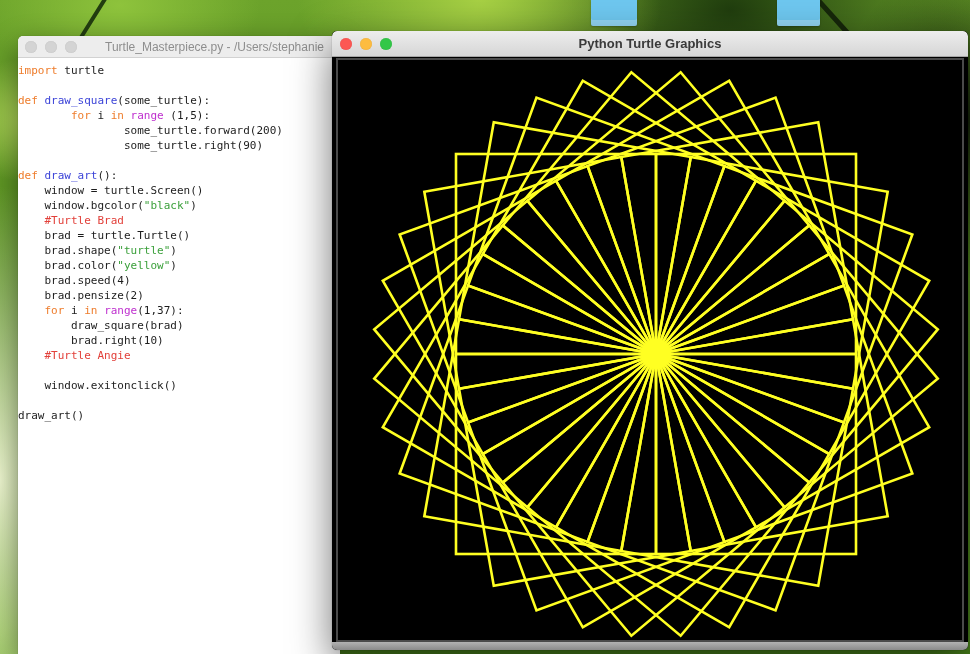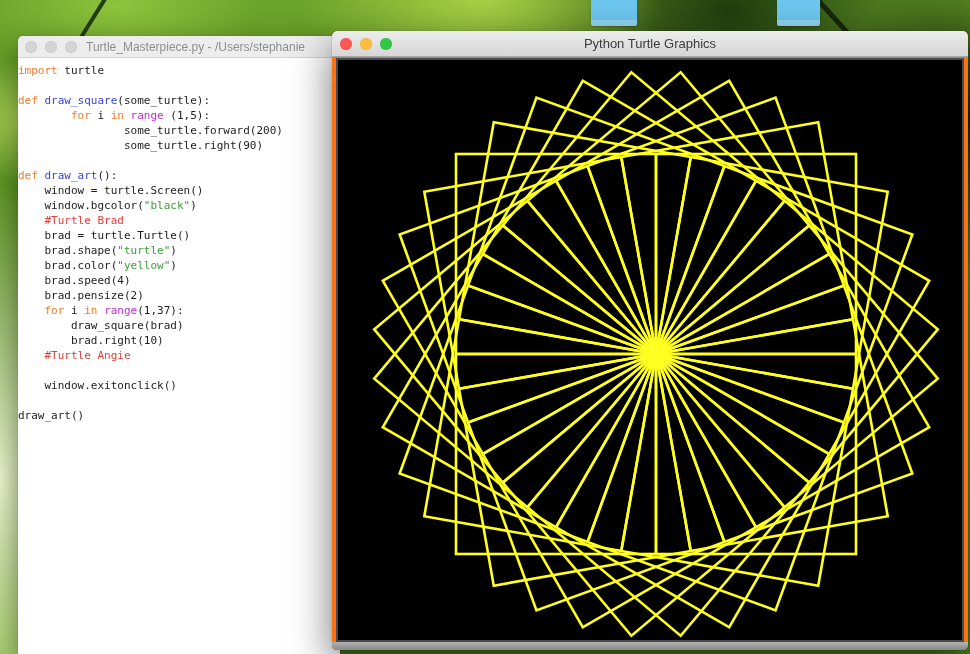--- a/index.html
+++ b/index.html
@@ -40,41 +40,41 @@
     background: #ffffff; border-radius: 5px 5px 0 0;
     box-shadow: 0 10px 30px rgba(0,0,0,0.45), 0 0 1px rgba(0,0,0,0.4);
     z-index: 1; overflow: hidden;
   }
   .editor-window .titlebar {
     height: 22px; background: #ededed; border-bottom: 1px solid #d2d2d2;
     padding-left: 7px; border-radius: 5px 5px 0 0;
   }
   .editor-window .light { background: #d4d4d4; box-shadow: inset 0 0 1px #b5b5b5; }
   .editor-title {
-    margin-left: 9px; font-size: 12px; color: #8e8e8e; white-space: nowrap; overflow: hidden;
+    margin-left: 28px; font-size: 12px; color: #8e8e8e; white-space: nowrap; overflow: hidden;
   }
   .code-area {
     padding: 5px 0 5px 0; font-family: "DejaVu Sans Mono", monospace;
     font-size: 11px; line-height: 15px; color: var(--c-pl, #1c1c1c);
     white-space: pre; cursor: text; height: calc(100% - 22px); background: #ffffff;
   }
   .code-line { min-height: 15px; }
   .tok-kw  { color: var(--c-kw); }
   .tok-fn  { color: var(--c-fn); }
   .tok-rng { color: var(--c-rng); }
   .tok-str { color: var(--c-str); }
   .tok-com { color: var(--c-com); }
   .tok-pl  { color: var(--c-pl); }
 
   
   .turtle-window {
     position: absolute; left: 332px; top: 31px; width: 636px; height: 619px;
-    background: #f97316; border-radius: 5px;
+    background: #000000; border-radius: 5px;
     box-shadow: 0 14px 40px rgba(0,0,0,0.55), 0 0 1px rgba(0,0,0,0.5);
-    z-index: 2; overflow: hidden;
+    z-index: 2; overflow: hidden; font-weight: bold;
   }
   .turtle-window .titlebar {
     height: 26px; background: linear-gradient(#ededed, #d6d6d6);
     border-bottom: 1px solid #a6a6a6; padding-left: 8px; border-radius: 5px 5px 0 0;
   }
   .light-close    { background: var(--tl-close, #fc5753);   box-shadow: inset 0 0 1px #d94442; }
   .light-minimize { background: var(--tl-minimize, #fdbc40);box-shadow: inset 0 0 1px #d99f33; }
   .light-zoom     { background: var(--tl-zoom, #33c748);    box-shadow: inset 0 0 1px #2aa83c; }
   .turtle-title {
     position: absolute; left: 0; right: 0; text-align: center;

